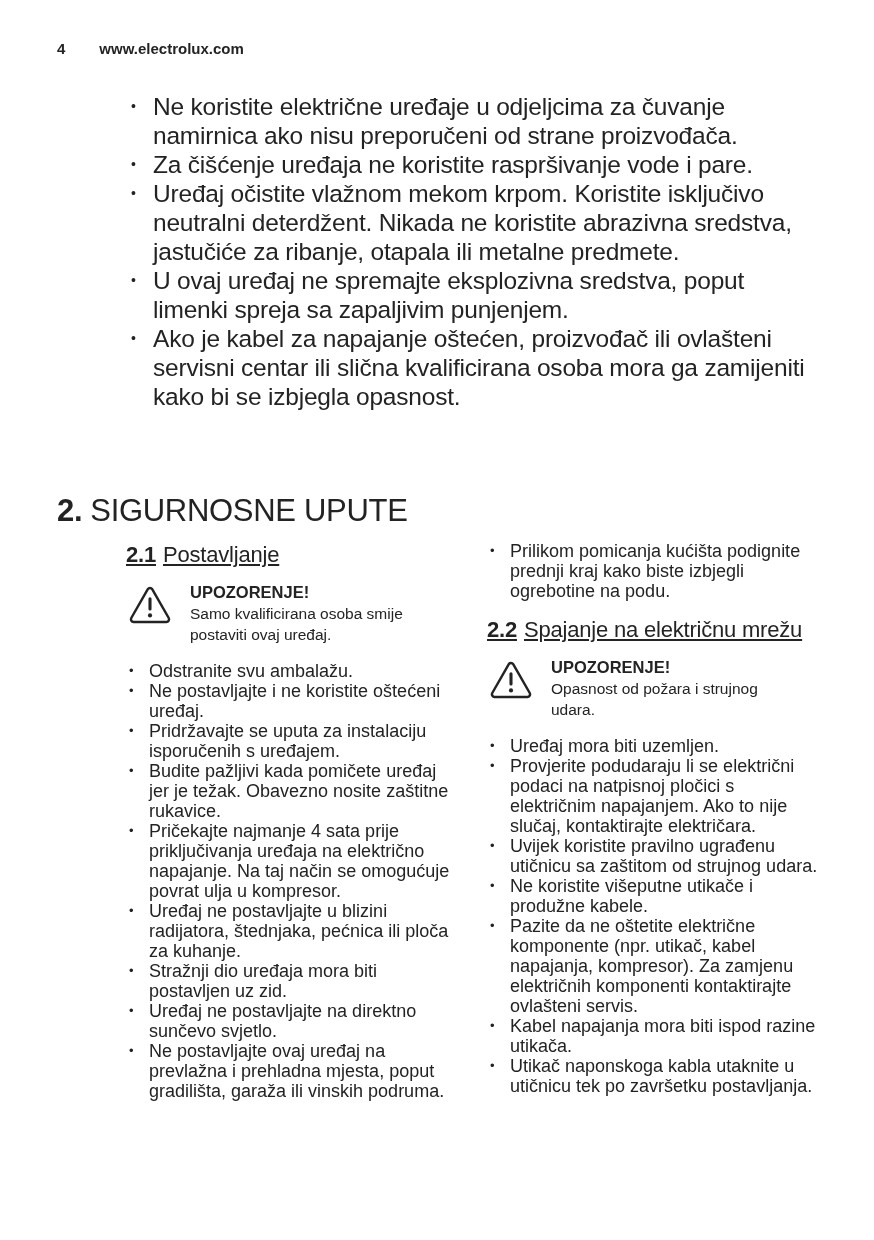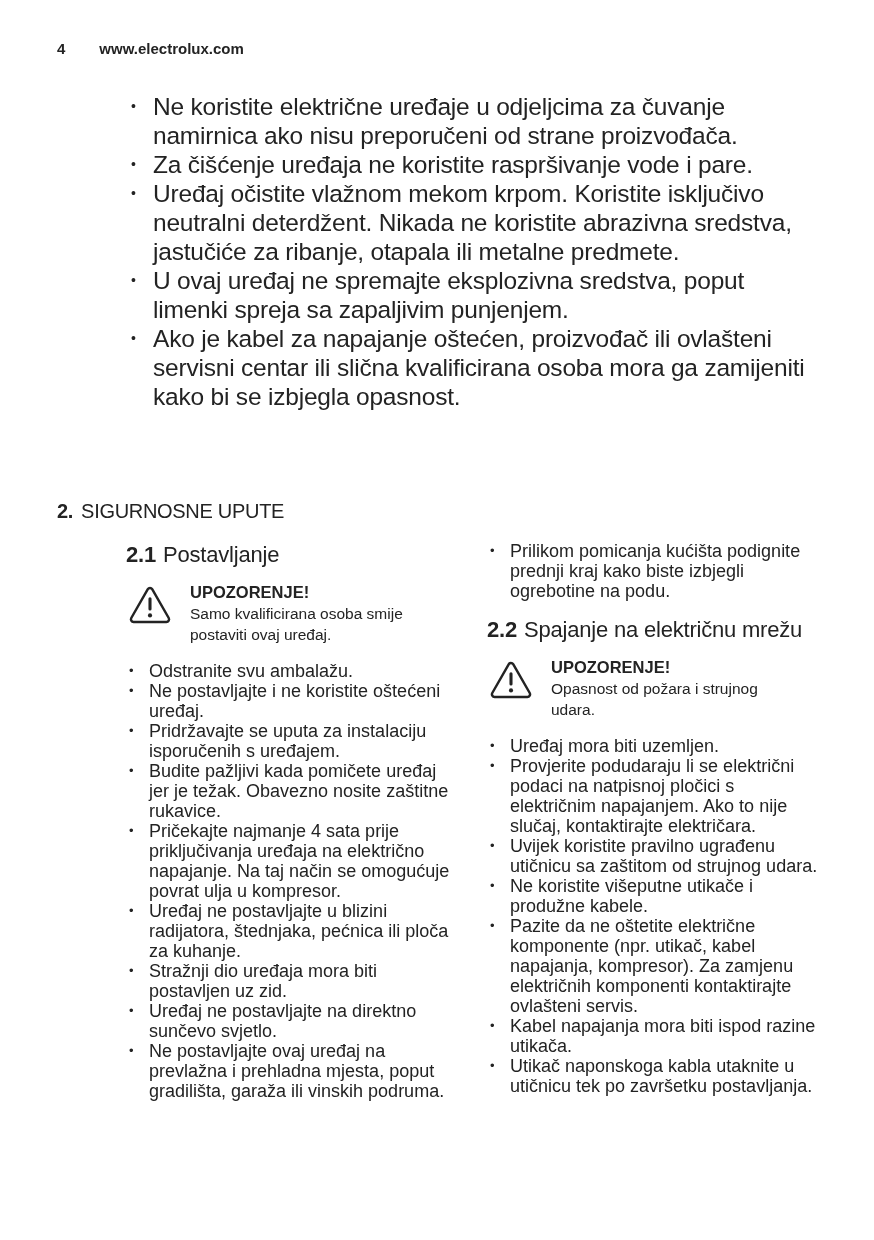--- a/index.html
+++ b/index.html
@@ -31,37 +31,38 @@
     letter-spacing: -0.2px;
   }
   .intro li::before {
     content: "\2022";
     position: absolute; left: 5px; top: 0;
     font-size: 14px; line-height: 29px;
   }
 
   .section-title {
     position: absolute; top: 494px; left: 57px;
-    font-size: 20px; line-height: 34px; font-weight: 400;
+    font-size: 31px; line-height: 34px; font-weight: 400;
     letter-spacing: -0.3px;
     white-space: nowrap;
   }
   .section-title .num { font-weight: 700; margin-right: 8px; }
 
   .columns {
     position: absolute; top: 541px; left: 126px;
     width: 694px;
     display: flex; gap: 28px;
   }
   .col { width: 333px; flex: 0 0 333px; }
 
   .subsection {
     font-size: 22px; line-height: 27px; font-weight: 400;
     letter-spacing: -0.2px;
     margin: 0 0 14px 0;
+    text-decoration: underline;
   }
   .subsection .num { font-weight: 700; margin-right: 7px; }
   .subsection.gap-top { margin-top: 15px; }
 
   .warning {
     display: flex; align-items: flex-start;
     margin: 4px 0 16px 2px;
   }
   .warning-icon-wrap { flex: 0 0 46px; width: 46px; padding-top: 3px; }
   .warning-body { margin-left: 16px; font-size: 15.5px; line-height: 21px; width: 226px; }

